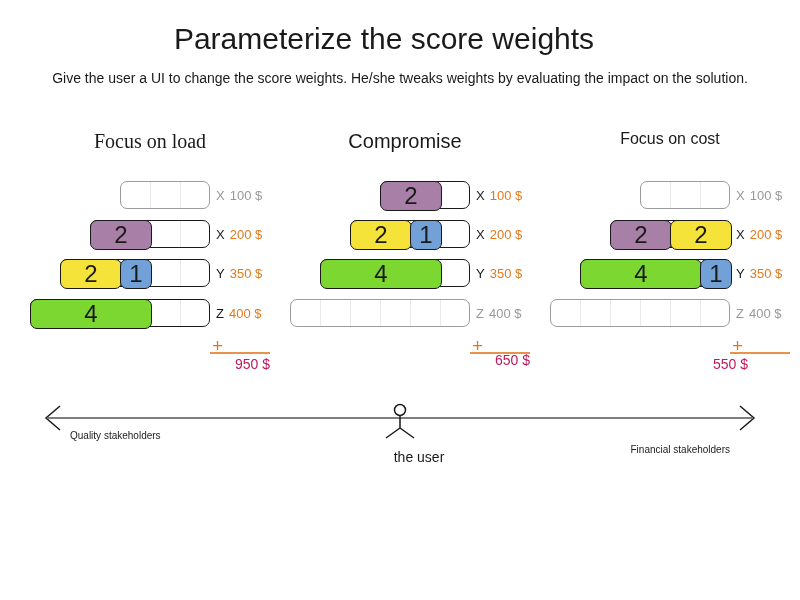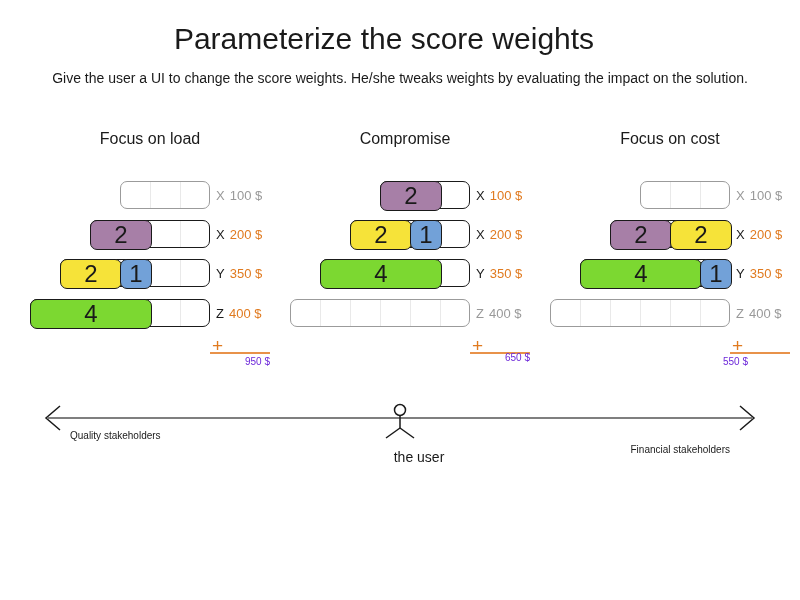--- a/index.html
+++ b/index.html
@@ -19,36 +19,36 @@
          border:1.5px solid #1a1a1a;border-radius:7px;
          display:flex;align-items:center;justify-content:center;
          font-size:24px;color:#1a1a1a;}
   .row-label{position:absolute;height:28px;display:flex;align-items:center;gap:5px;
              font-size:13px;white-space:nowrap;}
   .row-label .letter{color:#1a1a1a;}
   .row-label .price{color:#e07a1f;}
   .row-label.inactive .letter,.row-label.inactive .price{color:#999999;}
   .sum-plus{position:absolute;color:#e07a1f;font-size:19px;line-height:19px;}
   .sum-line{position:absolute;width:60px;border-top:2px solid #e8924a;}
-  .sum-total{position:absolute;width:60px;text-align:right;color:#6d28d9;font-size:10px;}
+  .sum-total{position:absolute;width:60px;text-align:right;color:#be185d;font-size:14px;}
   .axis-label{position:absolute;font-size:10px;white-space:nowrap;}
   .axis-label.right{text-align:right;margin-top:14px;}
   .center-label{position:absolute;left:0;width:800px;text-align:center;font-size:14px;}
   svg{position:absolute;}
 </style>
 </head>
 <body>
 
 <div class="page">
 
   <div class="main-title">Parameterize the score weights</div>
   <div class="subtitle">Give the user a UI to change the score weights. He/she tweaks weights by evaluating the impact on the solution.</div>
 
   <div id="panels-layer">
-      <div class="panel-title" style="left: 150px; font-size: 16px;">Focus on load</div>
+      <div class="panel-title" style="left: 150px; font-size: 20px; font-family: Liberation Serif, serif;">Focus on load</div>
       <div class="row inactive" style="left: 120px; top: 181px; width: 90px;"></div>
       <div class="row-label inactive" style="left: 216px; top: 181px;">
         <span class="letter">X</span>
         <span class="price">100 $</span>
       </div>
       <div class="row" style="left: 90px; top: 220px; width: 120px;">
         <div class="block" style="left: -1px; width: 62px; background: rgb(167, 127, 167);">2</div>
       </div>
       <div class="row-label" style="left: 216px; top: 220px;">
         <span class="letter">X</span>
@@ -65,21 +65,21 @@
       <div class="row" style="left: 30px; top: 299px; width: 180px;">
         <div class="block" style="left: -1px; width: 122px; background: rgb(124, 216, 49);">4</div>
       </div>
       <div class="row-label" style="left: 216px; top: 299px;">
         <span class="letter">Z</span>
         <span class="price">400 $</span>
       </div>
       <div class="sum-plus" style="left: 212px; top: 336px;">+</div>
       <div class="sum-line" style="left: 210px; top: 352px;"></div>
       <div class="sum-total" style="left: 210px; top: 356px;">950 $</div>
-      <div class="panel-title" style="left: 405px; font-size: 16px;">Compromise</div>
+      <div class="panel-title" style="left: 405px; font-size: 20px;">Compromise</div>
       <div class="row" style="left: 380px; top: 181px; width: 90px;">
         <div class="block" style="left: -1px; width: 62px; background: rgb(167, 127, 167);">2</div>
       </div>
       <div class="row-label" style="left: 476px; top: 181px;">
         <span class="letter">X</span>
         <span class="price">100 $</span>
       </div>
       <div class="row" style="left: 350px; top: 220px; width: 120px;">
         <div class="block" style="left: -1px; width: 62px; background: rgb(246, 227, 57);">2</div>
         <div class="block" style="left: 59px; width: 32px; background: rgb(114, 161, 216);">1</div>

